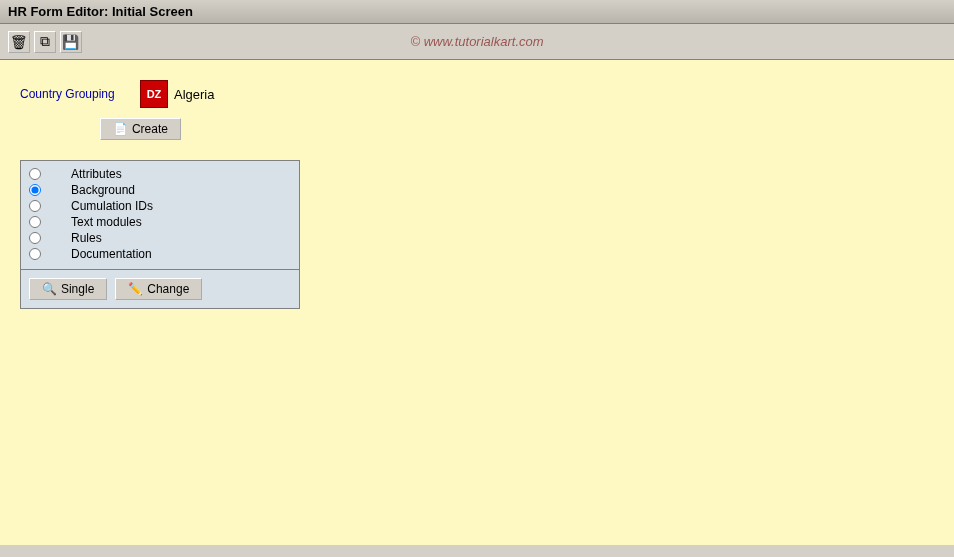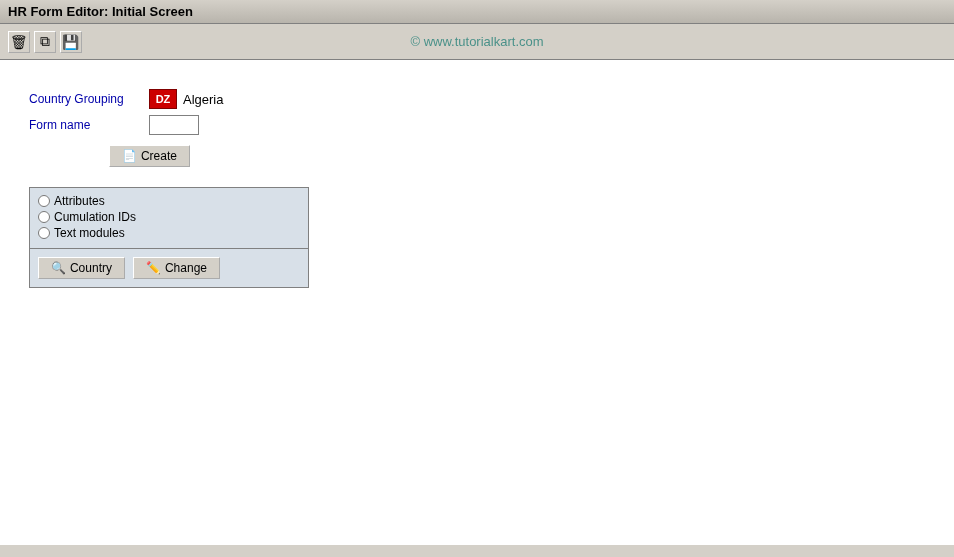--- a/index.html
+++ b/index.html
@@ -40,46 +40,47 @@
       cursor: pointer;
       display: flex;
       align-items: center;
       justify-content: center;
       font-size: 14px;
     }
     .watermark {
       position: absolute;
       left: 50%;
       transform: translateX(-50%);
-      color: #0f766e;
+      color: #7f1d1d;
       font-size: 13px;
       opacity: 0.7;
+      font-style: italic;
     }
     .main-content {
-      background: #ffffff;
-      padding: 29px;
+      background: #fef9c3;
+      padding: 20px;
       height: calc(557px - 72px);
       overflow-y: auto;
     }
     .form-section {
       margin-bottom: 20px;
     }
     .form-row {
       display: flex;
       align-items: center;
       margin-bottom: 6px;
     }
     .form-label {
       width: 120px;
       color: #0000aa;
       font-size: 12px;
     }
     .country-code-box {
       width: 28px;
-      height: 20px;
+      height: 28px;
       background: #cc0000;
       color: white;
       font-size: 11px;
       font-weight: bold;
       display: flex;
       align-items: center;
       justify-content: center;
       margin-right: 6px;
       border: 1px solid #800000;
     }
@@ -129,20 +130,21 @@
       font-weight: bold;
     }
     .subobjects-body {
       padding: 6px 8px;
     }
     .radio-item {
       display: flex;
       align-items: center;
       margin-bottom: 2px;
       cursor: pointer;
+      gap: 26px;
     }
     .radio-item input[type="radio"] {
       margin-right: 4px;
       width: 12px;
       height: 12px;
     }
     .radio-label {
       font-size: 12px;
       color: #000;
     }
@@ -180,51 +182,59 @@
   <div class="watermark">© www.tutorialkart.com</div>
 </div>
 
 <div class="main-content">
   <div class="form-section">
     <div class="form-row">
       <div class="form-label">Country Grouping</div>
       <div class="country-code-box">DZ</div>
       <div class="country-name">Algeria</div>
     </div>
-    <div class="form-row">
-      <div class="form-label">Form name</div>
-      <input class="form-input" type="text" value="" style="">
-    </div>
     <div class="create-btn">
       <button class="btn">
         <span class="btn-icon">📄</span>
         <span>Create</span>
       </button>
     </div>
   </div>
 
   <div class="subobjects-panel">
     <div class="subobjects-body">
       <label class="radio-item">
         <input type="radio" name="subobject" style="">
         <span class="radio-label">Attributes</span>
       </label>
       <label class="radio-item">
+        <input type="radio" name="subobject" checked="" style="">
+        <span class="radio-label">Background</span>
+      </label>
+      <label class="radio-item">
         <input type="radio" name="subobject" style="">
         <span class="radio-label">Cumulation IDs</span>
       </label>
       <label class="radio-item">
         <input type="radio" name="subobject" style="">
         <span class="radio-label">Text modules</span>
+      </label>
+      <label class="radio-item">
+        <input type="radio" name="subobject" style="">
+        <span class="radio-label">Rules</span>
+      </label>
+      <label class="radio-item">
+        <input type="radio" name="subobject" style="">
+        <span class="radio-label">Documentation</span>
       </label>
     </div>
     <div class="subobjects-footer">
       <button class="footer-btn">
         <span>🔍</span>
-        <span>Country</span>
+        <span>Single</span>
       </button>
       <button class="footer-btn">
         <span>✏️</span>
         <span>Change</span>
       </button>
     </div>
   </div>
 </div>
 
 </body></html>

